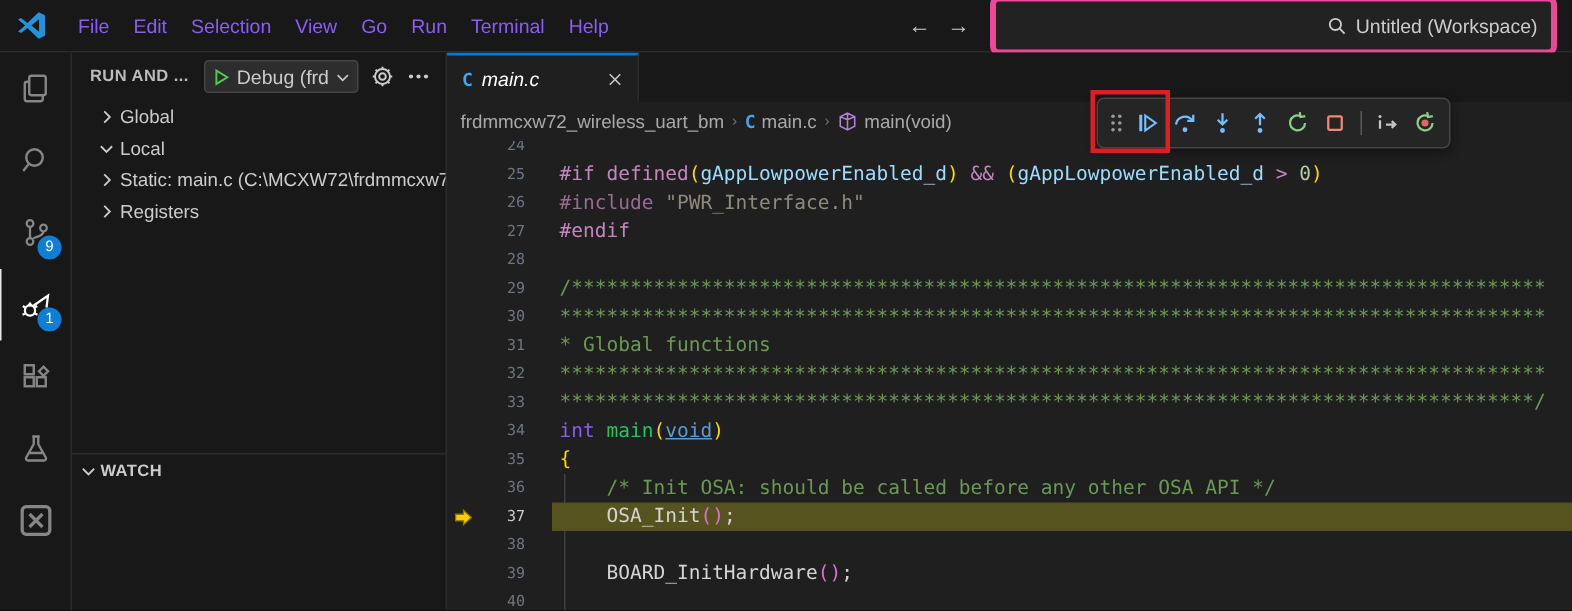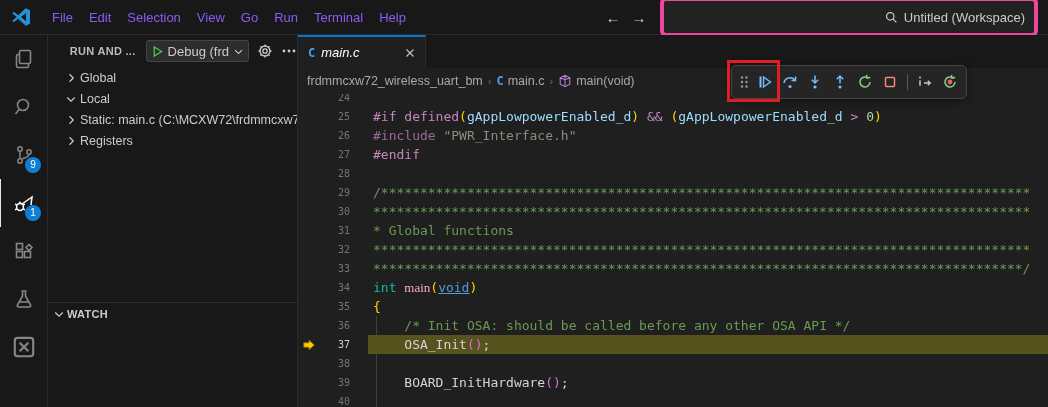--- a/index.html
+++ b/index.html
@@ -21,21 +21,21 @@
     justify-content:flex-end; padding:16px 9px; gap:6px; color:#cccccc; }
   
   .main { position:absolute; left:0; top:35px; width:1048px; height:372px; display:flex; }
   .activitybar { width:48px; height:100%; background:#181818; border-right:1px solid #2b2b2b; flex:none; }
   .ab-item { position:relative; width:47px; height:48px; display:flex; align-items:center; justify-content:center; color:#868686; }
   .ab-item.active { color:#ffffff; box-shadow:inset 1px 0 0 #e7e7e7; }
   .ab-badge { position:absolute; right:6px; bottom:6px; min-width:16px; height:16px; border-radius:9px;
     background:#0f7fd6; color:#fff; font-size:10px; line-height:16px; text-align:center; padding:0 2px; }
   
   .sidebar { width:250px; height:100%; background:#181818; border-right:1px solid #2b2b2b; flex:none; position:relative; }
-  .sb-header { height:32px; display:flex; align-items:center; padding-left:12px;justify-content:flex-end; }
+  .sb-header { height:32px; display:flex; align-items:center; padding-left:12px; }
   .sb-title { font-size:11px; font-weight:bold; letter-spacing:.3px; color:#bbbbbb; white-space:nowrap; }
   .launch-ctl { margin-left:10px; height:22px; background:#2d2d2d; border:1px solid #454545; border-radius:3px;
     display:flex; align-items:center; padding:0 4px; gap:4px; max-width:116px; }
   .launch-label { color:#cccccc; white-space:nowrap; overflow:hidden; max-width:72px; }
   .hdr-icon { margin-left:8px; color:#cccccc; display:flex; align-items:center; }
   .section-hdr { height:22px; display:flex; align-items:center; padding-left:5px; gap:2px; }
   .section-lbl { font-size:11px; font-weight:bold; letter-spacing:.3px; color:#cccccc; }
   .tree-row { height:21px; display:flex; align-items:center; padding-left:17px; gap:3px; color:#cccccc; white-space:nowrap; overflow:hidden; }
   .tree-lbl { font-weight:500; font-size:12.5px; }
   .chev svg { display:block; }
@@ -316,21 +316,21 @@
             <div class="crow">
               <span class="lnum">32</span>
               <span class="ltext"><span style="color: rgb(106, 153, 85);">************************************************************************************</span></span>
             </div>
             <div class="crow">
               <span class="lnum">33</span>
               <span class="ltext"><span style="color: rgb(106, 153, 85);">***********************************************************************************/</span></span>
             </div>
             <div class="crow">
               <span class="lnum">34</span>
-              <span class="ltext"><span style="color: #14b8a6; margin-top: 12px;">int</span><span style="color: rgb(212, 212, 212);"> </span><span style="color: #f9a8d4; font-family: Liberation Serif, serif;">main</span><span style="color: rgb(255, 215, 0);">(</span><span style="color: rgb(86, 156, 214); text-decoration: underline;">void</span><span style="color: rgb(255, 215, 0);">)</span></span>
+              <span class="ltext"><span style="color: #8b5cf6; margin-top: 12px;">int</span><span style="color: rgb(212, 212, 212);"> </span><span style="color: #22c55e;">main</span><span style="color: rgb(255, 215, 0);">(</span><span style="color: rgb(86, 156, 214); text-decoration: underline;">void</span><span style="color: rgb(255, 215, 0);">)</span></span>
             </div>
             <div class="crow">
               <span class="lnum">35</span>
               <span class="ltext"><span style="color: rgb(255, 215, 0);">{</span></span>
             </div>
             <div class="crow">
               <span class="lnum">36</span>
               <span class="ltext"><span style="color: rgb(212, 212, 212);">    </span><span style="color: rgb(106, 153, 85);">/* Init OSA: should be called before any other OSA API */</span></span>
             </div>
             <div class="crow current">

